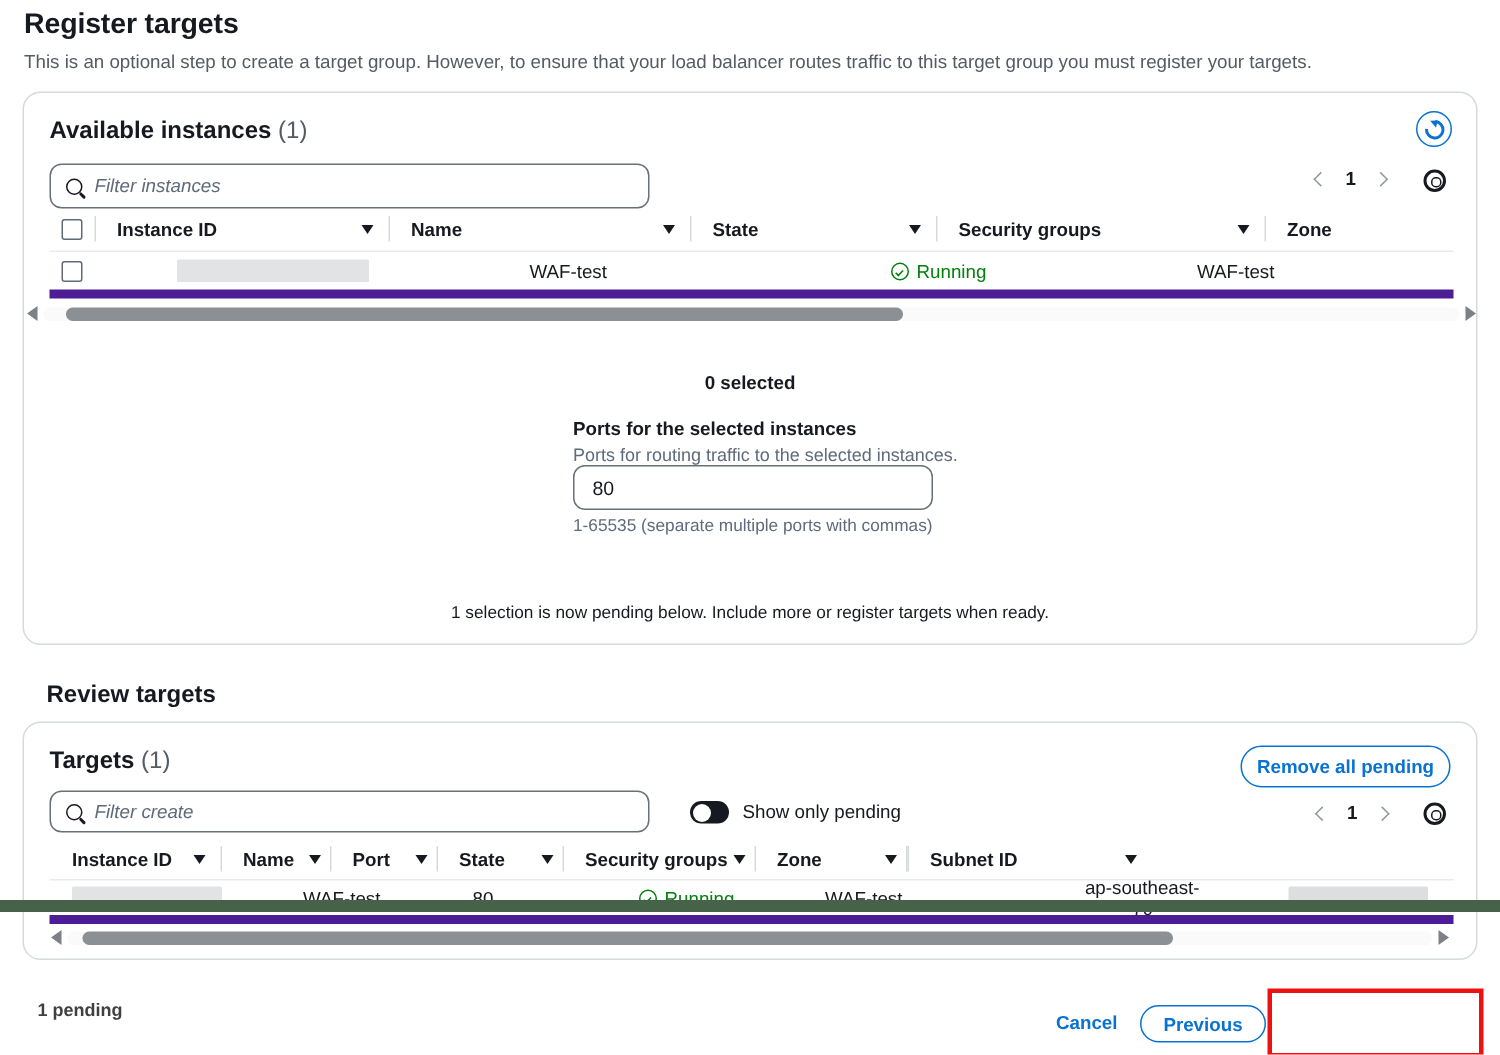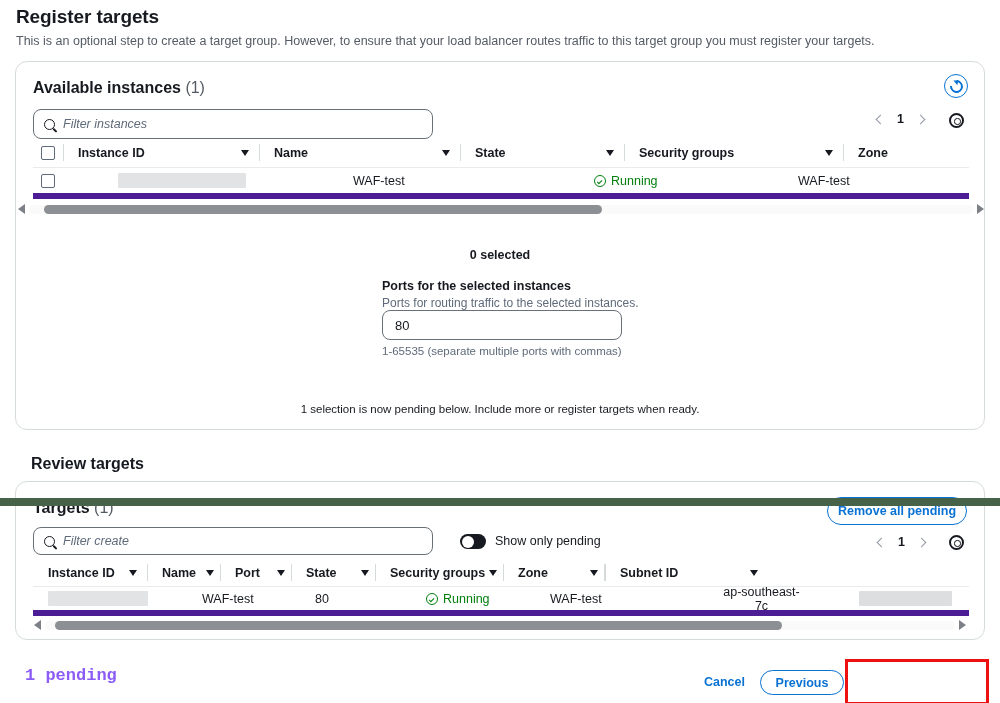--- a/index.html
+++ b/index.html
@@ -4,21 +4,21 @@
 <style>
   * { box-sizing: border-box; }
   html, body {
     margin: 0; padding: 0;
     width: 1000px; height: 703px;
     background: #ffffff;
     font-family: "Liberation Sans", sans-serif;
     color: #16191f;
     overflow: hidden;
   }
-  .page { position: relative; width: 1000px; height: 506px; background:#fff; }
+  .page { position: relative; width: 1000px; height: 608px; background:#fff; }
 
   
   .page-title {
     position:absolute; left:16px; top:6px;
     font-size:19px; font-weight:bold; color:#16191f; letter-spacing:-0.1px;
   }
   .page-sub {
     position:absolute; left:16px; top:34px;
     font-size:12.5px; color:#545b64;
   }
@@ -179,21 +179,21 @@
   
   .toggle {
     position:absolute; width:26px; height:15px; border-radius:9px; background:#16191f;
   }
   .toggle .knob {
     position:absolute; left:1.5px; top:1.5px; width:12px; height:12px;
     border-radius:50%; background:#fff;
   }
   .toggle-lbl { position:absolute; font-size:12.5px; color:#16191f; }
 
-  .footer-count { position:absolute; font-size:17px; font-weight:bold; color:#8b5cf6;font-family:Liberation Mono, monospace; }
+  .footer-count { position:absolute; font-size:12px; font-weight:bold; color:#404040; }
   .greenbar { position:absolute; left:0; bottom:0; width:1000px; height:8px; background:#46634a; }
 </style>
 </head>
 <body>
 
 <div class="page">
 
   <div class="page-title">Register targets</div>
   <div class="page-sub">This is an optional step to create a target group. However, to ensure that your load balancer routes traffic to this target group you must register your targets.</div>
 

